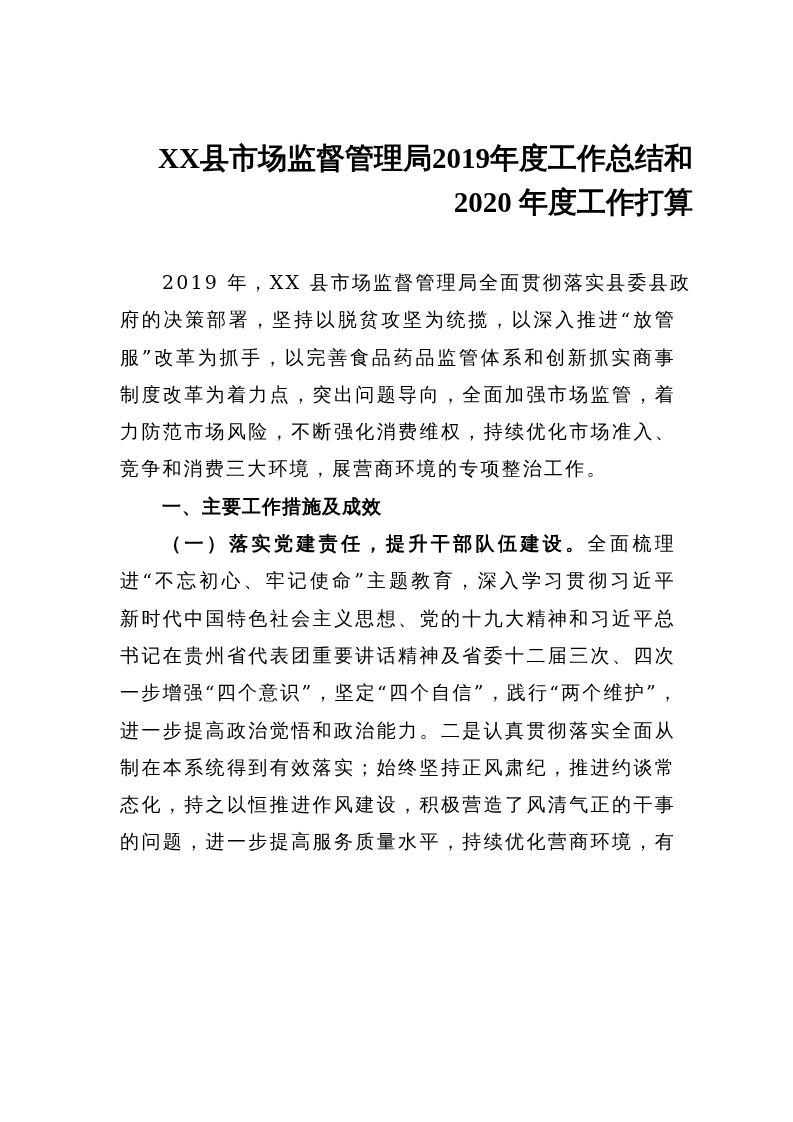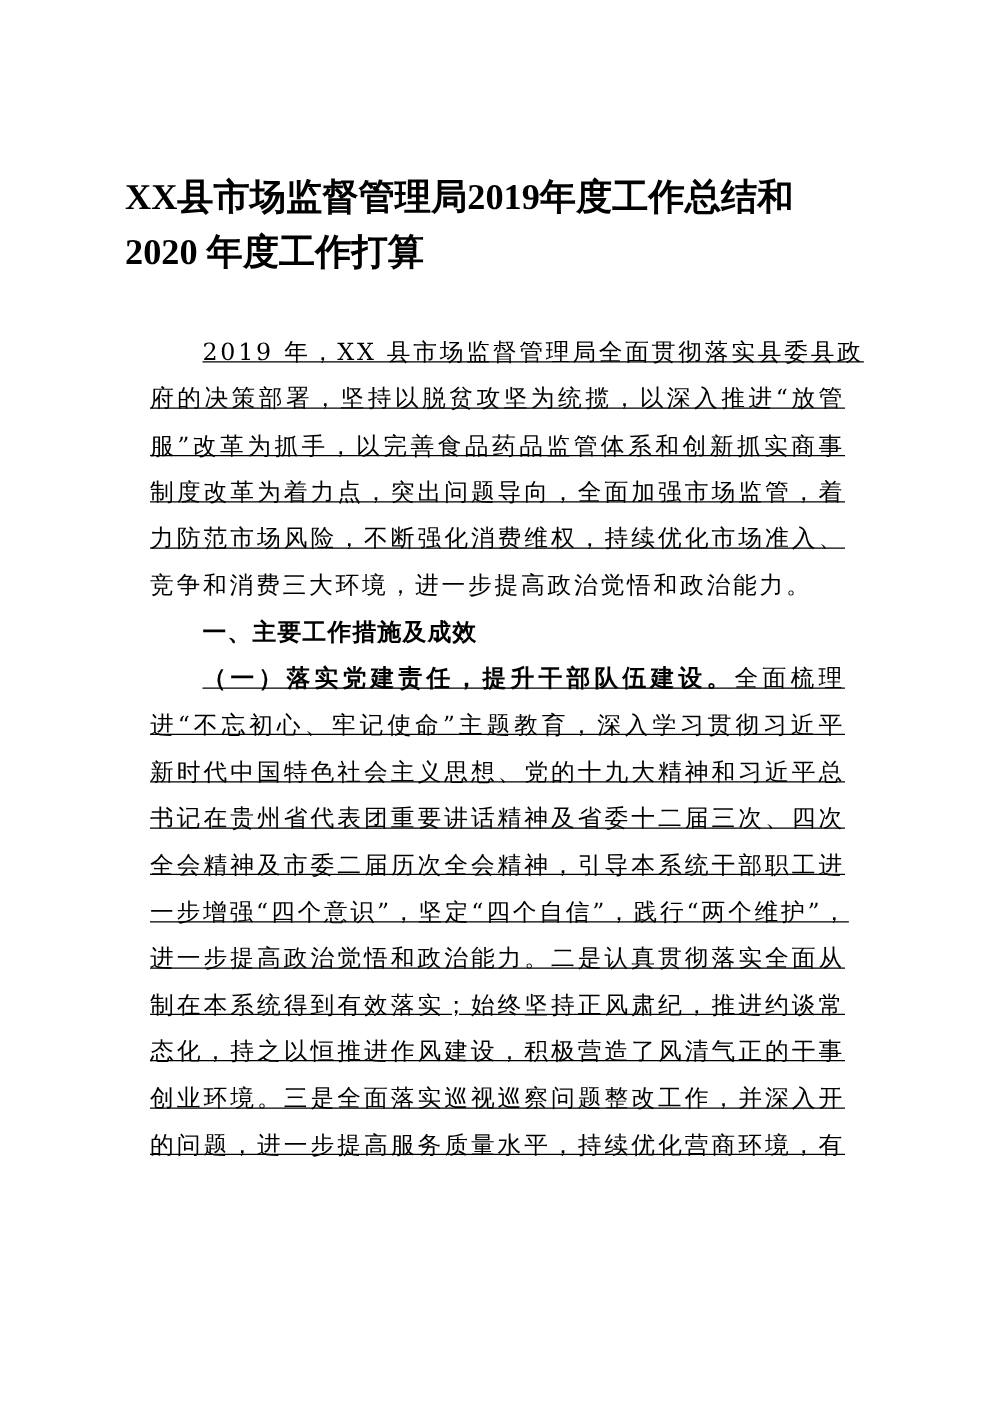--- a/index.html
+++ b/index.html
@@ -19,21 +19,21 @@
       position: absolute;
       left: 0; top: 0;
       width: 793px;
       height: 1122px;
       background: #ffffff;
     }
     .title {
       position: absolute;
       left: 100px;
       width: 593px;
-      text-align: left;
+      text-align: right;
       font-family: "Liberation Serif", "DejaVu Serif", serif;
       font-weight: bold;
       font-size: 29px;
       line-height: 44px;
       top: 136px;
       letter-spacing: 0px;
     }
     .title .line { display: block; white-space: nowrap; }
     .body {
       position: absolute;
@@ -45,21 +45,21 @@
       display: block;
       height: 37.3px;
       line-height: 37.3px;
       font-size: 19px;
       white-space: nowrap;
       letter-spacing: 2.2px;
       font-family: "DejaVu Serif", "Liberation Serif", serif;
       font-weight: normal;
     }
     .ln.indent { padding-left: 42px; }
-    .ln.just { text-align: justify; text-align-last: justify; text-decoration: underline; }
+    .ln.just { text-align: justify; text-align-last: justify; }
     .heading {
       font-family: "DejaVu Sans", "Liberation Sans", sans-serif;
       font-weight: bold;
       letter-spacing: 1px;
     }
     .sub {
       font-weight: bold;
       margin-top: 40px;
     }
   </style>
@@ -73,33 +73,31 @@
     <span class="line">2020 年度工作打算</span>
   </div>
 
   <div class="body">
     <div>
       <span class="ln indent just">2019 年，XX 县市场监督管理局全面贯彻落实县委县政</span>
       <span class="ln just">府的决策部署，坚持以脱贫攻坚为统揽，以深入推进“放管</span>
       <span class="ln just">服”改革为抓手，以完善食品药品监管体系和创新抓实商事</span>
       <span class="ln just">制度改革为着力点，突出问题导向，全面加强市场监管，着</span>
       <span class="ln just">力防范市场风险，不断强化消费维权，持续优化市场准入、</span>
-      <span class="ln">竞争和消费三大环境，进一步提高政治觉悟和政治能力。</span>
+      <span class="ln">竞争和消费三大环境，展营商环境的专项整治工作。</span>
     </div>
 
     <span class="ln indent heading">一、主要工作措施及成效</span>
 
     <div>
       <span class="ln indent just"><span class="sub">（一）落实党建责任，提升干部队伍建设。</span><span>全面梳理</span></span>
       <span class="ln just">进“不忘初心、牢记使命”主题教育，深入学习贯彻习近平</span>
       <span class="ln just">新时代中国特色社会主义思想、党的十九大精神和习近平总</span>
       <span class="ln just">书记在贵州省代表团重要讲话精神及省委十二届三次、四次</span>
-      <span class="ln just">全会精神及市委二届历次全会精神，引导本系统干部职工进</span>
       <span class="ln just">一步增强“四个意识”，坚定“四个自信”，践行“两个维护”，</span>
       <span class="ln just">进一步提高政治觉悟和政治能力。二是认真贯彻落实全面从</span>
       <span class="ln just">制在本系统得到有效落实；始终坚持正风肃纪，推进约谈常</span>
       <span class="ln just">态化，持之以恒推进作风建设，积极营造了风清气正的干事</span>
-      <span class="ln just">创业环境。三是全面落实巡视巡察问题整改工作，并深入开</span>
       <span class="ln just">的问题，进一步提高服务质量水平，持续优化营商环境，有</span>
     </div>
   </div>
 
 </div>
 
 </body></html>

